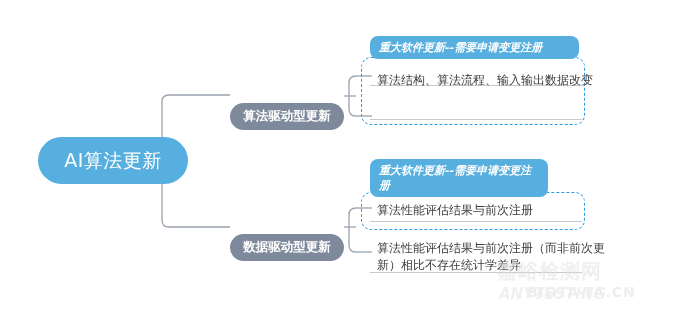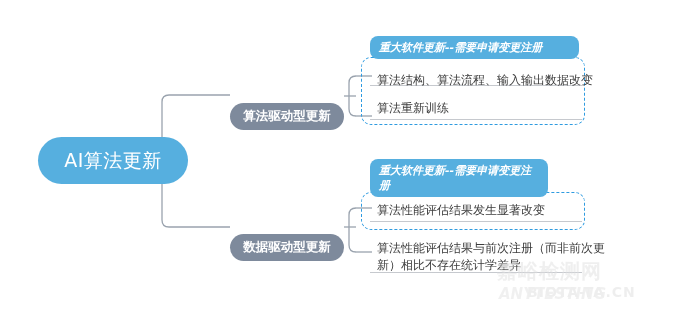--- a/index.html
+++ b/index.html
@@ -177,22 +177,21 @@
   <div class="blue-label lbl-bot">
     <span>重大软件更新--需要申请变更注册</span>
   </div>
 
   <div class="leaf-underline ul-a"></div>
   <div class="leaf-underline ul-b"></div>
   <div class="leaf-underline ul-c"></div>
   <div class="leaf-underline ul-d"></div>
 
   <div class="leaf leaf-a">算法结构、算法流程、输入输出数据改变</div>
-  <div class="leaf leaf-b">算法重新训练</div>
-  <div class="leaf leaf-c">算法性能评估结果发生显著改变</div>
+  <div class="leaf leaf-c">算法性能评估结果与前次注册</div>
   <div class="leaf wrap leaf-d">算法性能评估结果与前次注册（而非前次更新）相比不存在统计学差异</div>
 
   <div class="watermark">
     <div class="wm-cn">嘉峪检测网</div>
     <div class="wm-en">ANYTESTING</div>
     <div class="wm-en2">BIOTA-TA.CN</div>
   </div>
 
 </div>
 

